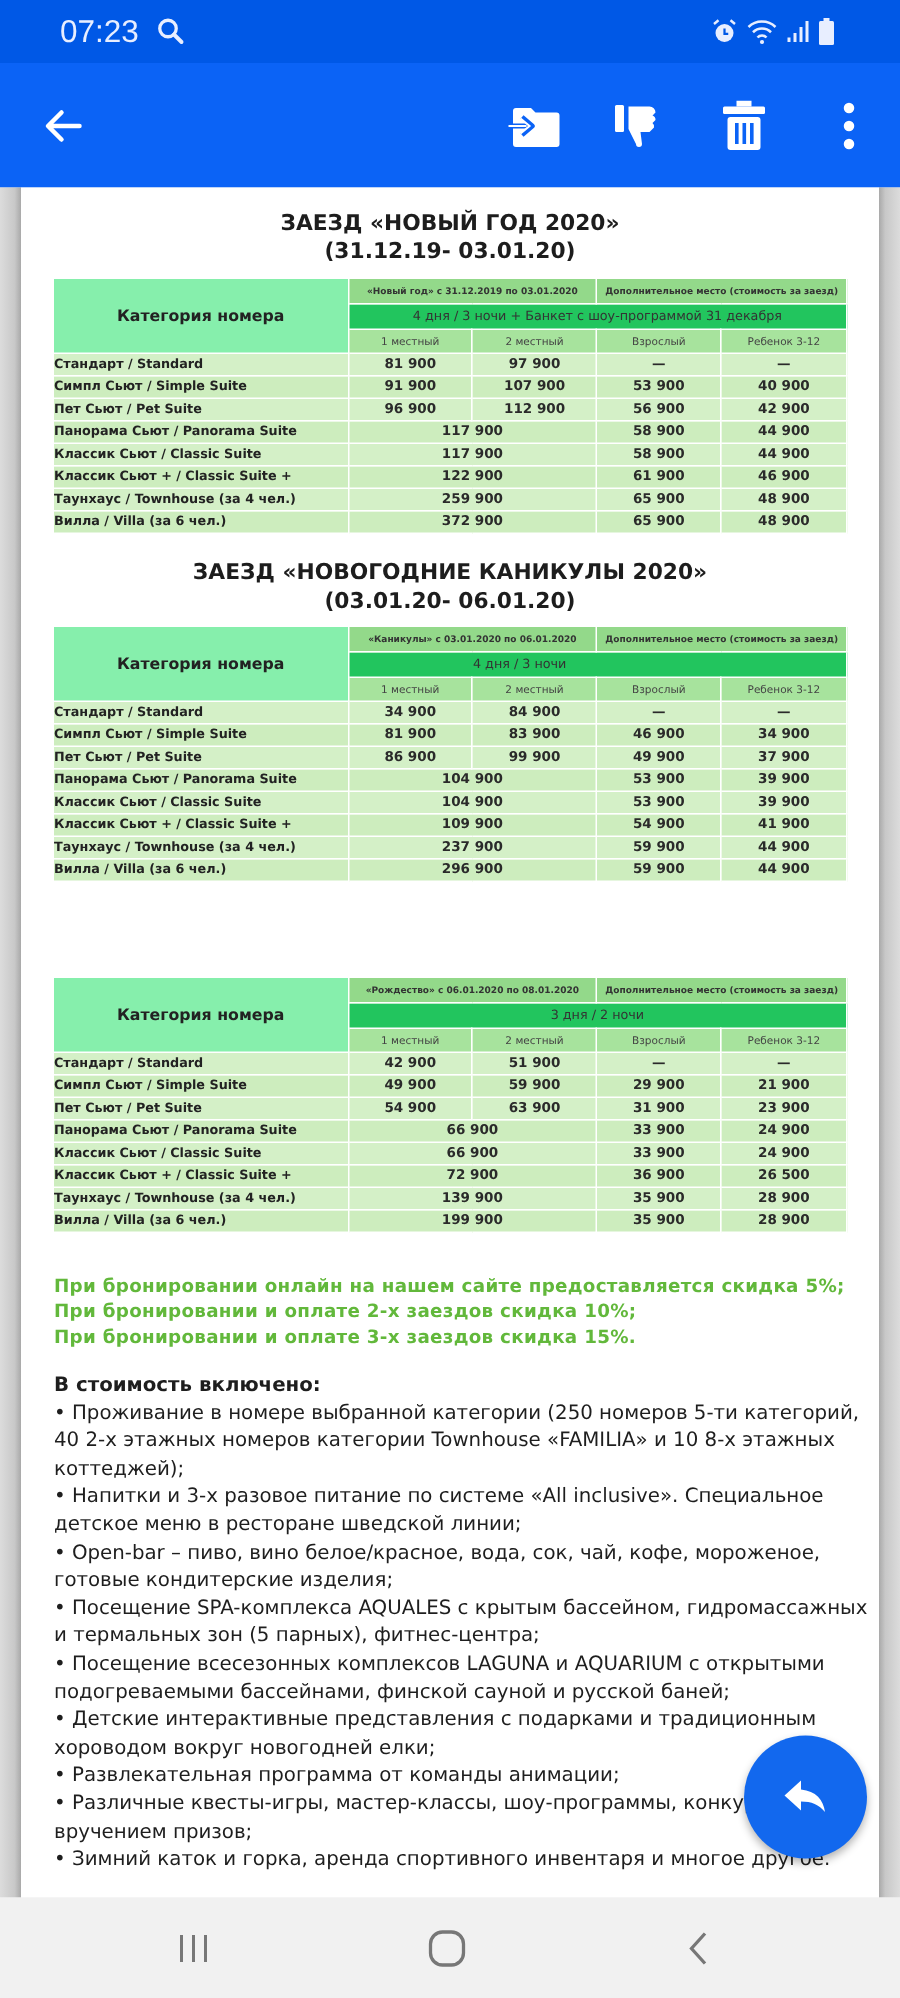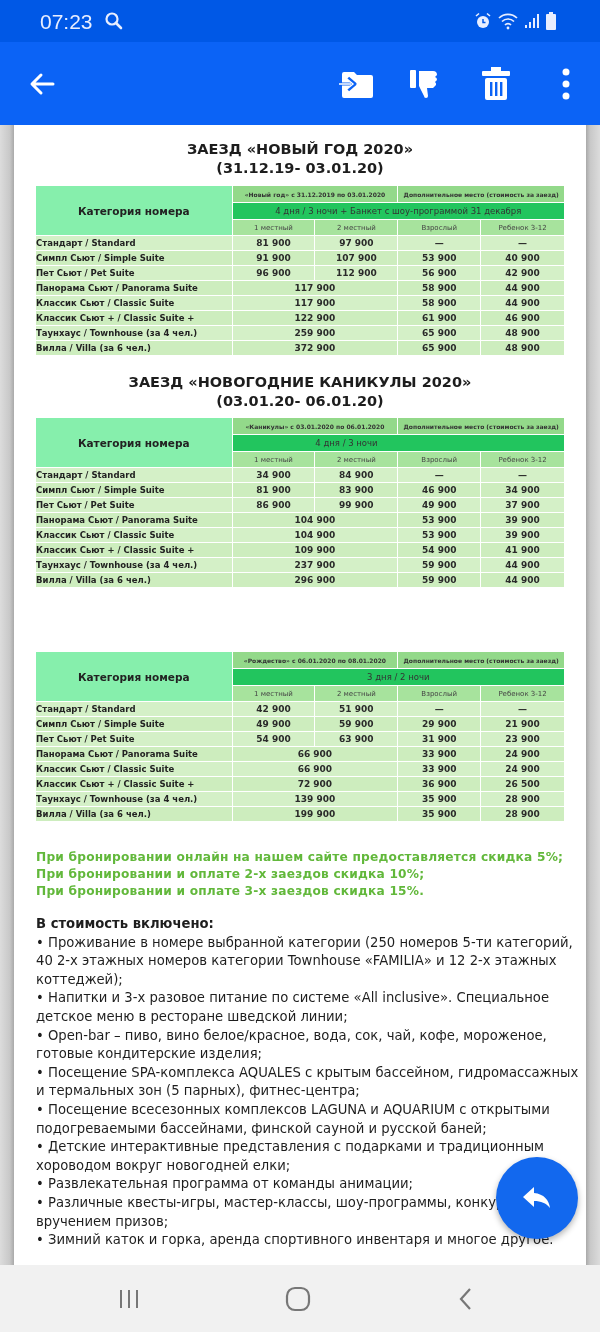--- a/index.html
+++ b/index.html
@@ -326,21 +326,21 @@
     </table>
 
   <div class="discounts">
     <div>При бронировании онлайн на нашем сайте предоставляется скидка 5%;</div>
     <div>При бронировании и оплате 2-х заездов скидка 10%;</div>
     <div>При бронировании и оплате 3-х заездов скидка 15%.</div>
   </div>
 
   <div class="included">
     <h4>В стоимость включено:</h4>
-    <div>• Проживание в номере выбранной категории (250 номеров 5-ти категорий, 40 2-х этажных номеров категории Townhouse «FAMILIA» и 12 2-х этажных коттеджей);</div>
+    <div>• Проживание в номере выбранной категории (250 номеров 5-ти категорий, 40 2-х этажных номеров категории Townhouse «FAMILIA» и 10 8-х этажных коттеджей);</div>
     <div>• Напитки и 3-х разовое питание по системе «All inclusive». Специальное детское меню в ресторане шведской линии;</div>
     <div>• Open-bar – пиво, вино белое/красное, вода, сок, чай, кофе, мороженое, готовые кондитерские изделия;</div>
     <div>• Посещение SPA-комплекса AQUALES с крытым бассейном, гидромассажных и термальных зон (5 парных), фитнес-центра;</div>
     <div>• Посещение всесезонных комплексов LAGUNA и AQUARIUM с открытыми подогреваемыми бассейнами, финской сауной и русской баней;</div>
     <div>• Детские интерактивные представления с подарками и традиционным хороводом вокруг новогодней елки;</div>
     <div>• Развлекательная программа от команды анимации;</div>
     <div>• Различные квесты-игры, мастер-классы, шоу-программы, конкурсы с вручением призов;</div>
     <div>• Зимний каток и горка, аренда спортивного инвентаря и многое другое.</div>
   </div>
 </div>

